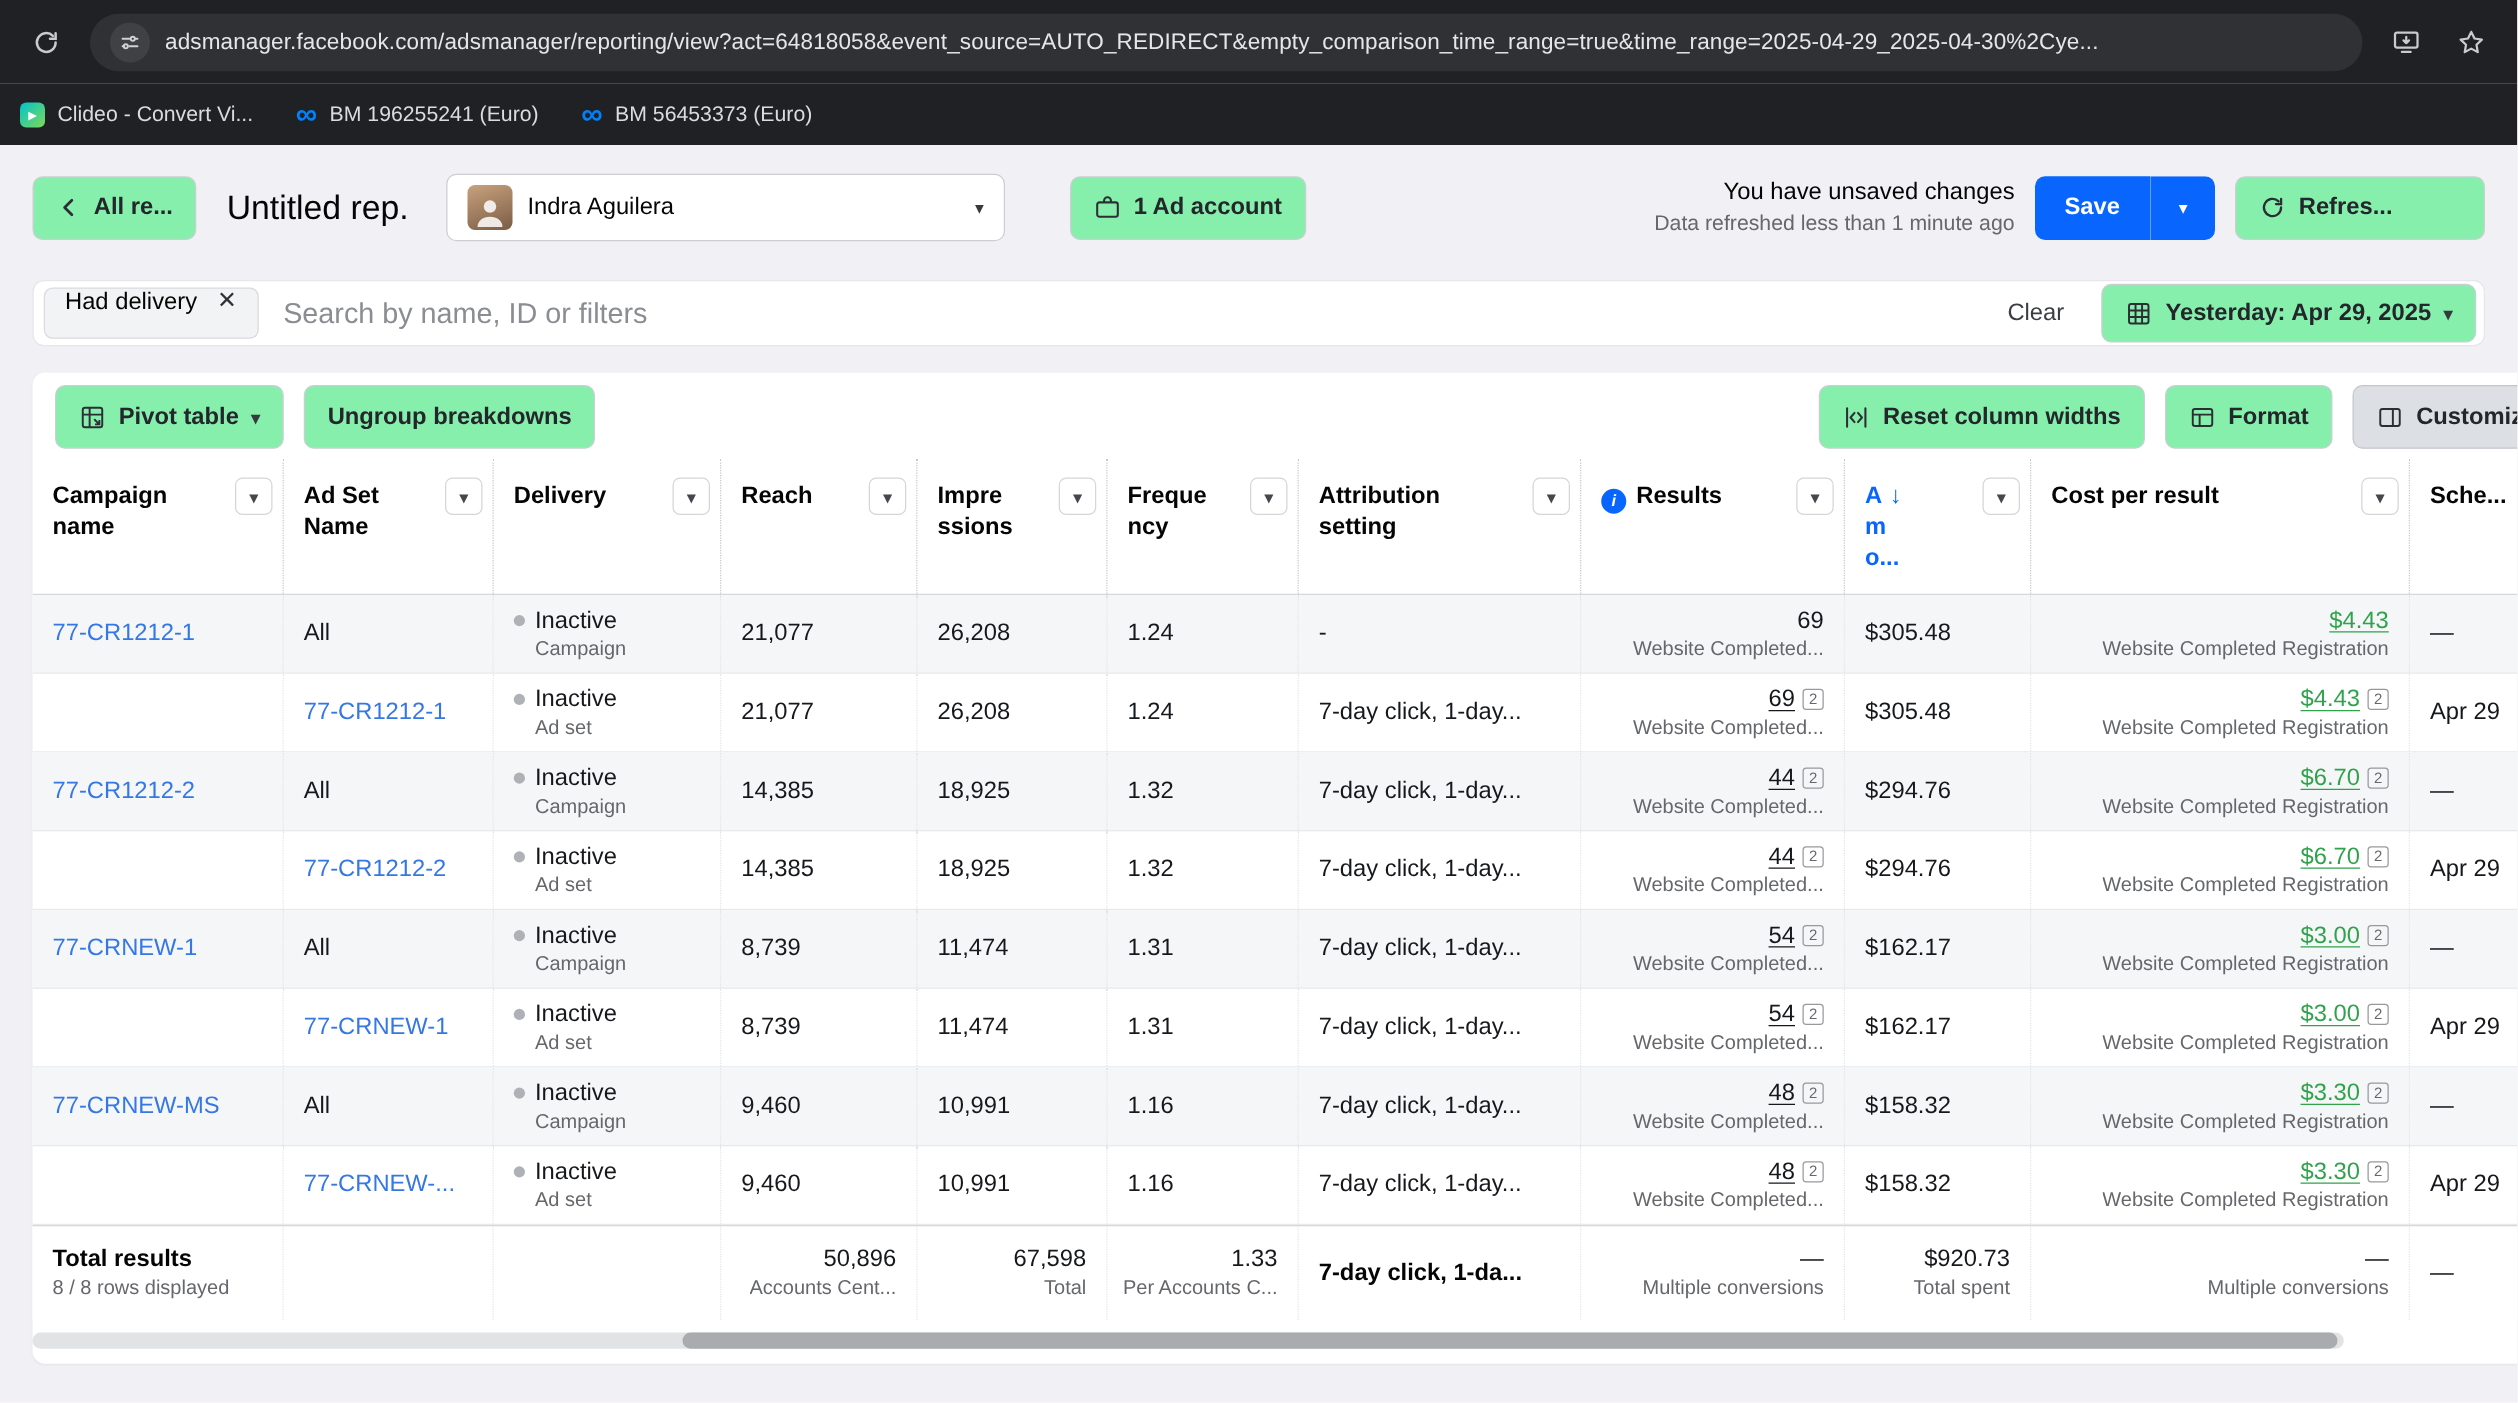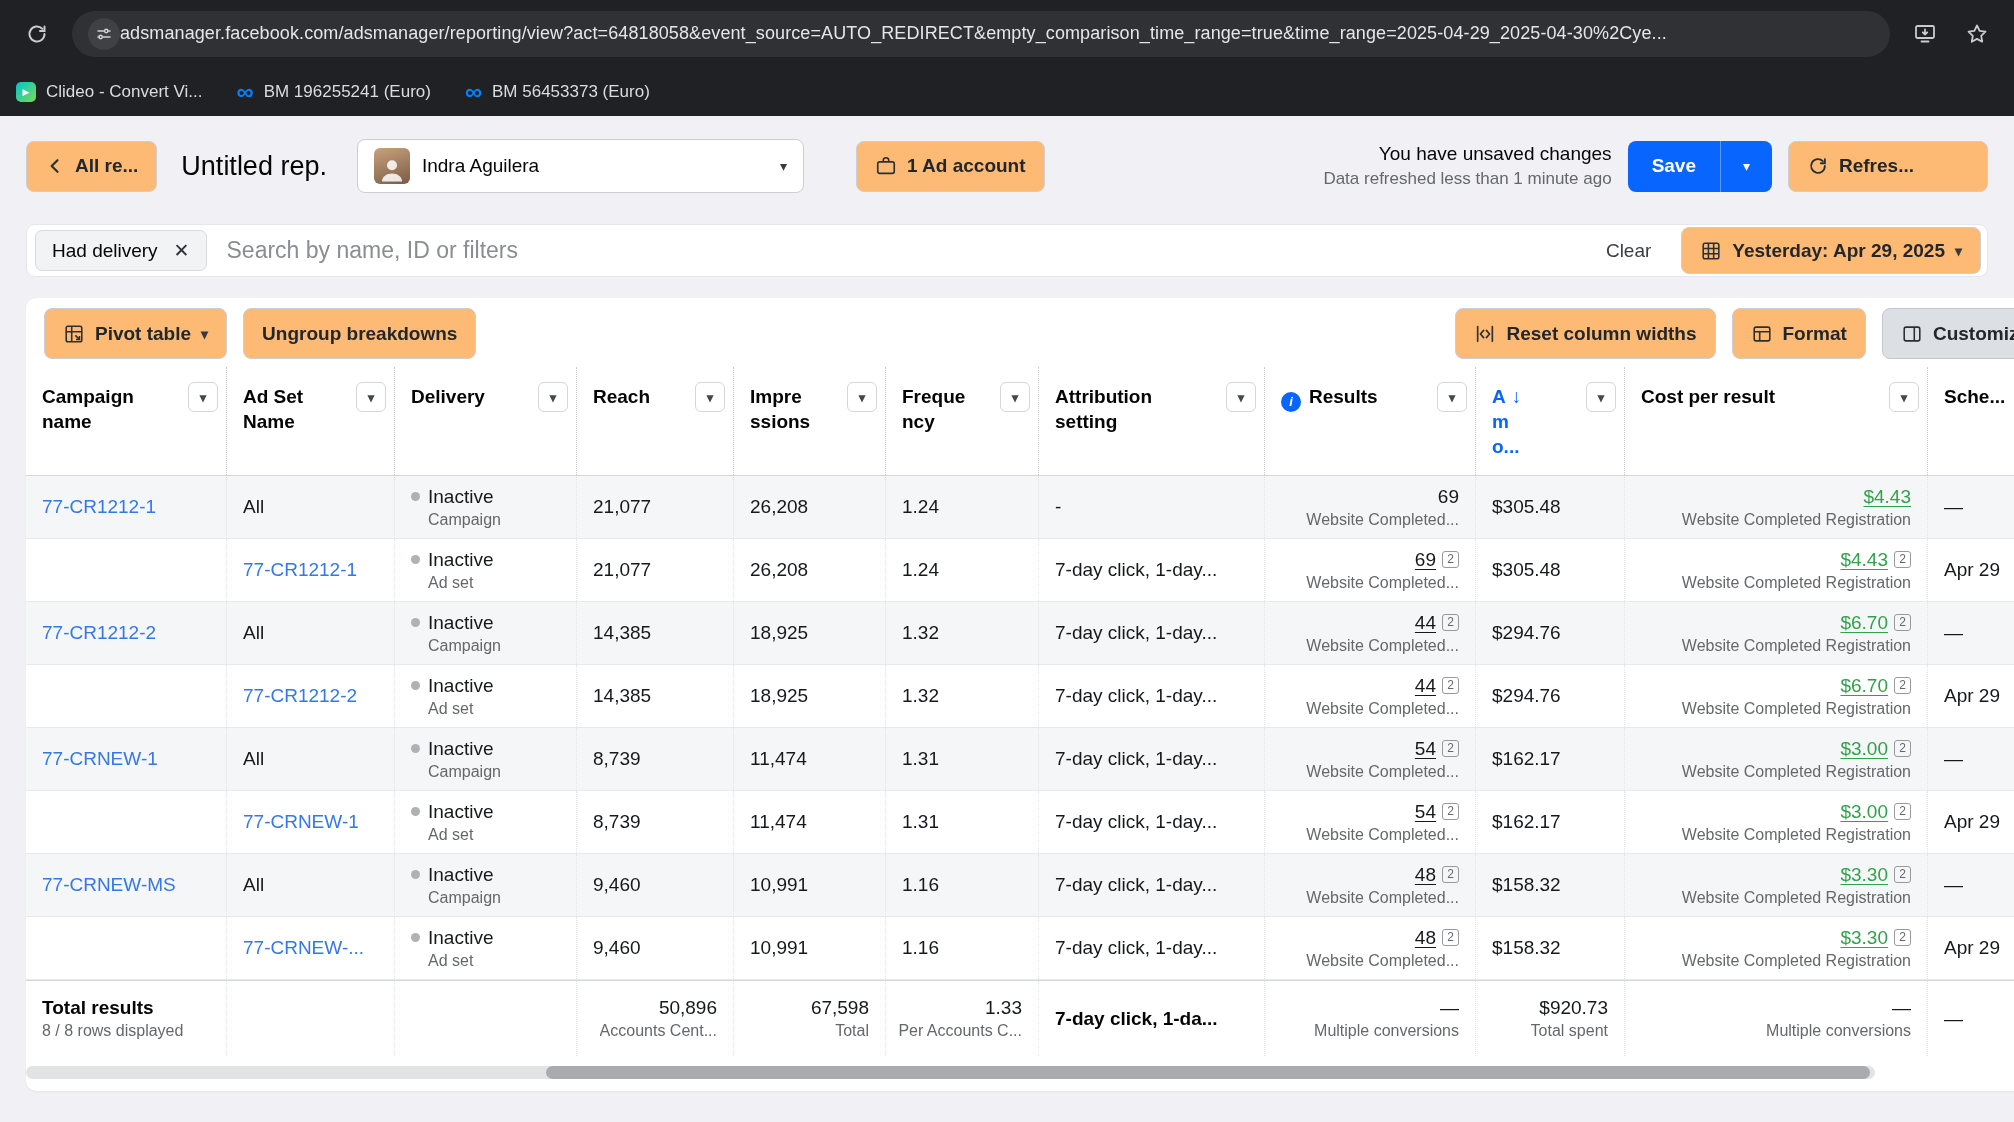--- a/index.html
+++ b/index.html
@@ -2,49 +2,49 @@
 <html><head>
 <meta charset="utf-8">
 <style>
   *{margin:0;padding:0;box-sizing:border-box}
   body{font-family:"Liberation Sans",sans-serif;color:#1c1e21;background:#f1f0f5}
   .screen{position:relative;width:2014px;height:1122px;overflow:hidden;background:#f1f0f5}
 
   
   .chrome-bar{height:67px;background:#202124;display:flex;align-items:center;padding:0 20px;gap:18px}
   .chrome-ico{flex:0 0 auto;display:flex;align-items:center;justify-content:center;width:34px;height:34px;border-radius:50%;cursor:pointer}
-  .urlbar{flex:1;min-width:0;height:46px;background:#303134;border-radius:23px;display:flex;align-items:center;padding:0 16px;}
+  .urlbar{flex:1;min-width:0;height:46px;background:#303134;border-radius:23px;display:flex;align-items:center;padding:0 16px;gap:12px}
   .site-info{width:32px;height:32px;border-radius:50%;background:#3f4145;display:flex;align-items:center;justify-content:center;flex:0 0 auto;cursor:pointer}
   .url-text{color:#e4e6e9;font-size:18px;white-space:nowrap;overflow:hidden;letter-spacing:.1px}
   .bookmarks{height:49px;background:#202124;display:flex;align-items:center;gap:34px;padding:0 16px}
   .bm{display:flex;align-items:center;gap:10px;color:#dadce0;font-size:17px;cursor:pointer;white-space:nowrap}
   .bm-ico.clideo{width:20px;height:20px;border-radius:5px;background:linear-gradient(135deg,#00c4cc,#7ed957);display:flex;align-items:center;justify-content:center;color:#fff;font-size:9px}
   .bm-ico.meta{color:#0082fb;font-weight:700;font-size:24px;line-height:20px}
 
   
   .app-header{height:100px;display:flex;align-items:center;padding:0 26px}
-  .btn{display:inline-flex;align-items:center;gap:10px;height:51px;padding:0 18px;background:#fdba74;border:1px solid #ccced3;border-radius:8px;font-size:19px;font-weight:600;color:#23262b;cursor:pointer;white-space:nowrap}
+  .btn{display:inline-flex;align-items:center;gap:10px;height:51px;padding:0 18px;background:#86efac;border:1px solid #ccced3;border-radius:8px;font-size:19px;font-weight:600;color:#23262b;cursor:pointer;white-space:nowrap}
   .caret{font-size:14px;color:#36393e;line-height:1}
   .page-title{font-size:27px;font-weight:400;color:#050505;margin-left:24px}
   .account-select{margin-left:30px;width:447px;height:54px;background:#fff;border:1px solid #ccced3;border-radius:8px;display:flex;align-items:center;gap:12px;padding:0 16px;cursor:pointer}
   .avatar{width:36px;height:36px;border-radius:6px;background:linear-gradient(160deg,#c9a27e,#7a5c44);display:flex;align-items:flex-end;justify-content:center;overflow:hidden}
   .account-name{font-size:19px;color:#050505}
   .account-select .caret{margin-left:auto}
   .adaccount-btn{margin-left:52px}
   .status-block{margin-left:auto;text-align:right;margin-right:16px}
   .status-main{font-size:19px;color:#050505}
   .status-sub{font-size:17px;color:#65676b;margin-top:4px}
   .save-group{display:flex;flex:0 0 auto}
   .save-main{height:51px;padding:0 24px;background:#0866ff;color:#fff;font-size:19px;font-weight:600;border:none;border-radius:8px 0 0 8px;display:flex;align-items:center;cursor:pointer}
   .save-caret{height:51px;width:52px;background:#0866ff;border:none;border-left:1px solid rgba(255,255,255,.35);border-radius:0 8px 8px 0;color:#fff;display:flex;align-items:center;justify-content:center;cursor:pointer}
   .refresh-btn{margin-left:16px;flex:0 0 auto;width:200px;overflow:hidden}
 
   
   .filter-bar{margin:8px 26px 0;height:53px;background:#fff;border:1px solid #e6e6ec;border-radius:9px;display:flex;align-items:center;padding:0 4px 0 8px;gap:20px}
-  .chip{height:41px;background:#f2f3f5;border:1px solid #d8dade;border-radius:7px;display:flex;align-items:center;gap:16px;padding:0 16px;font-size:19px;color:#050505}
+  .chip{height:41px;background:#f2f3f5;border:1px solid #d8dade;border-radius:7px;display:flex;align-items:flex-start;gap:16px;padding:0 16px;font-size:19px;color:#050505}
   .chip-x{font-size:19px;color:#2f3237;cursor:pointer;line-height:1}
   .search-ph{color:#8a8d92;font-size:23px;flex:1;white-space:nowrap;overflow:hidden}
   .clear-link{color:#3a3d42;font-size:19px;margin-right:10px;cursor:pointer}
   .date-btn{height:47px;margin-right:2px}
 
   
   .card{margin:21px 0 0 26px;width:2040px;background:#fff;border-radius:10px;box-shadow:0 1px 2px rgba(0,0,0,.05);padding-bottom:8px}
   .card-toolbar{display:flex;align-items:center;padding:10px 18px 8px;gap:16px}
   .tb-spacer{flex:1}
   .btn.active{background:#dcdfe4;border-color:#c3c6cc}

